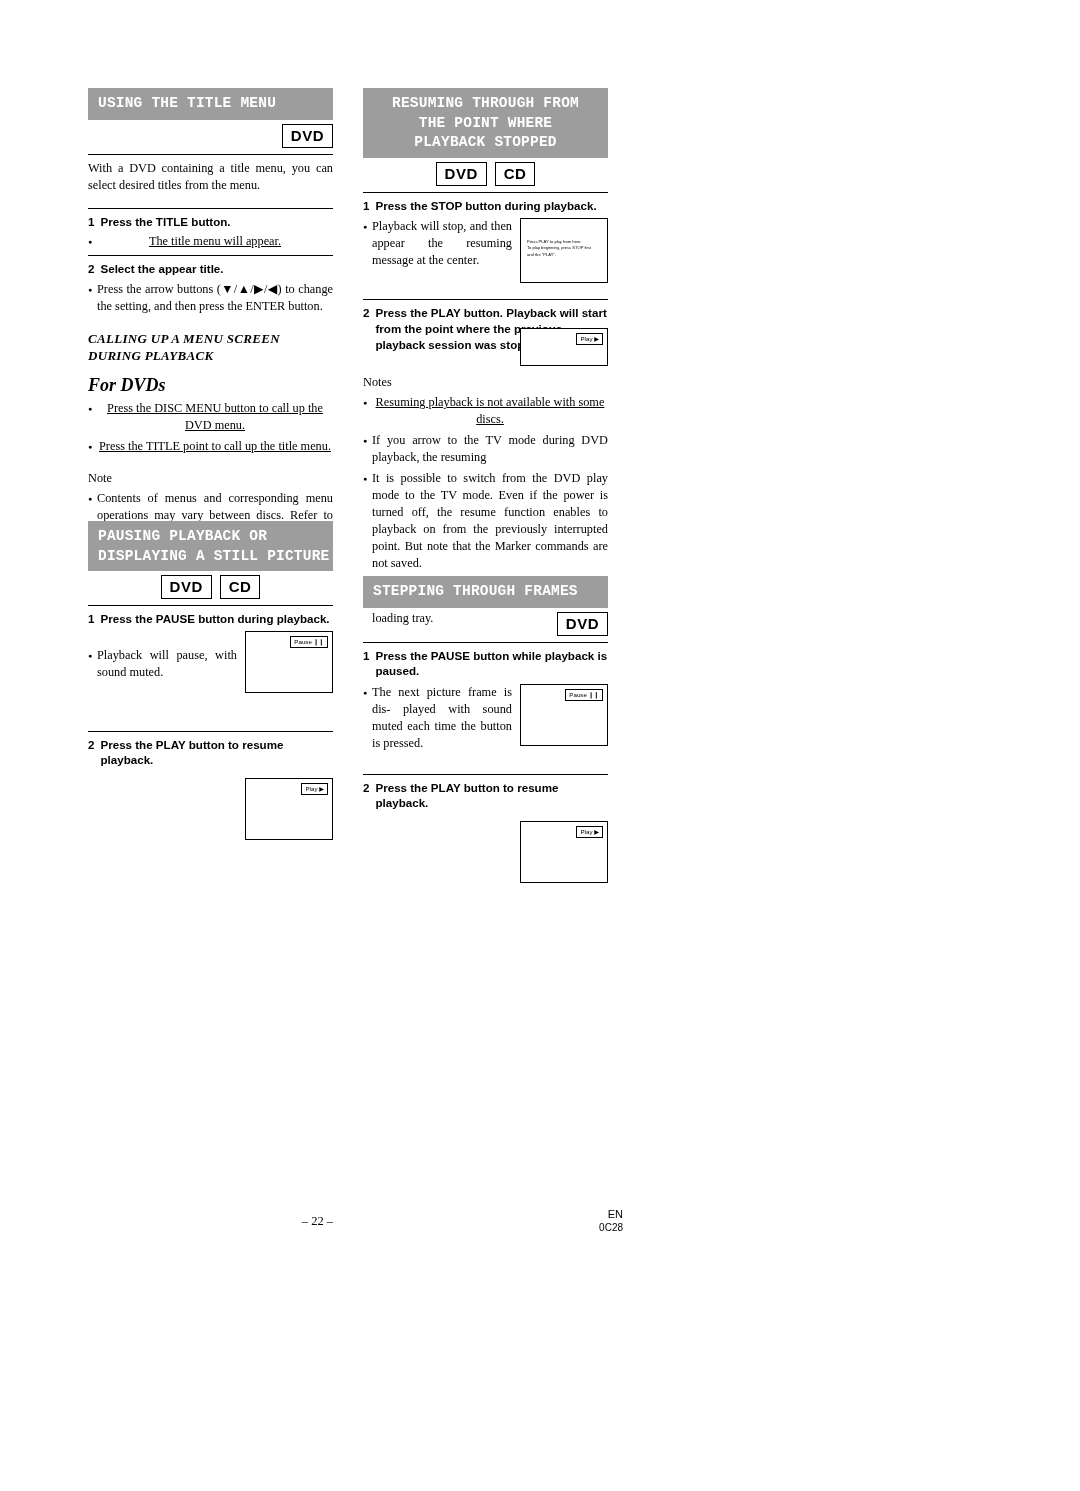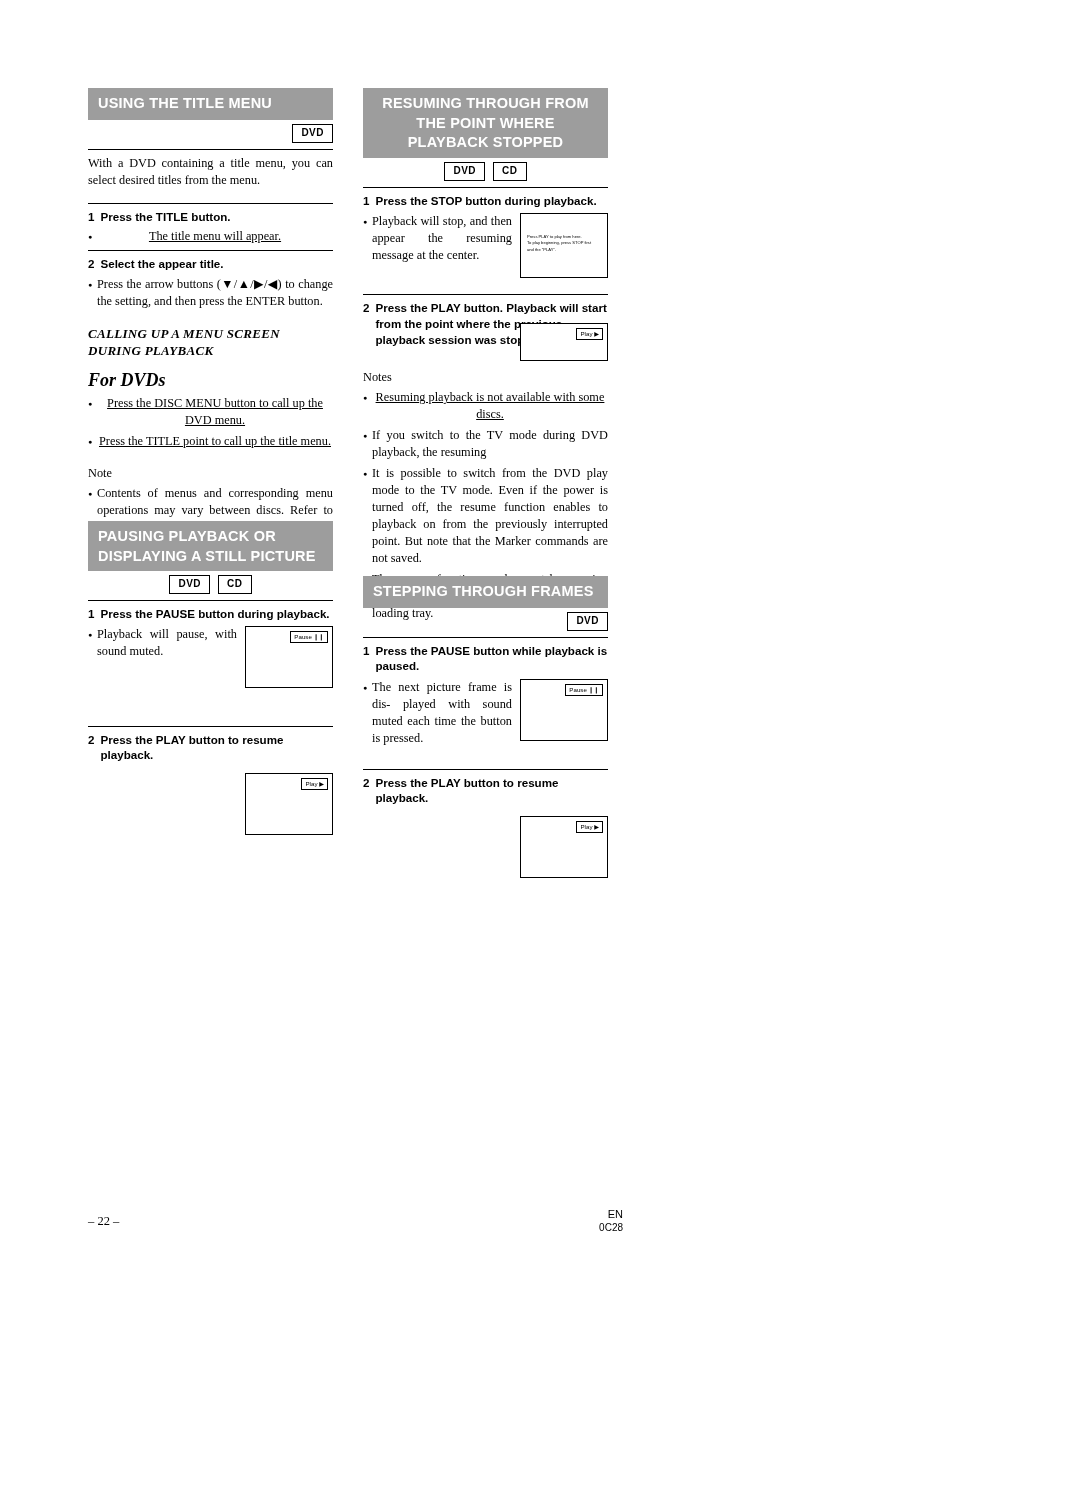--- a/index.html
+++ b/index.html
@@ -21,21 +21,21 @@
     top: 0;
     width: 245px;
   }
   .col-left { left: 88px; }
   .col-right { left: 363px; }
 
   
   .sec-bar {
     background: #9d9d9d;
     color: #ffffff;
-    font-family: Liberation Sans, sans-serif;
+    font-family: Liberation Mono, monospace;
     font-weight: bold;
     font-size: 14.5px;
     letter-spacing: 0.2px;
     padding: 6px 0 6px 10px;
     line-height: 1.35;
   }
   .sec-bar.two-line { padding-top: 6px; padding-bottom: 5px; }
   .sec-bar.center { text-align: left; }
   .sec-bar .l2 { display: block; }
 
@@ -44,21 +44,21 @@
     display: flex;
     justify-content: flex-end;
     gap: 8px;
     margin-top: 4px;
   }
   .badges.center { justify-content: center; }
   .badge {
     border: 1.2px solid #000;
     font-family: "Liberation Sans", sans-serif;
     font-weight: bold;
-    font-size: 10px;
+    font-size: 15px;
     line-height: 1;
     padding: 3px 8px 4px 8px;
     letter-spacing: 0.5px;
   }
 
   .rule {
     border: 0;
     border-top: 1.5px solid #000;
     margin: 6px 0 0 0;
   }
@@ -151,21 +151,21 @@
     color: #000;
     white-space: pre-line;
   }
 
   
   .pagenum {
     position: absolute;
     left: 88px;
     top: 1214px;
     width: 245px;
-    text-align: left;
+    text-align: right;
     font-size: 12.5px;
   }
   .footer-right {
     position: absolute;
     left: 378px;
     top: 1208px;
     width: 245px;
     text-align: right;
     font-family: "Liberation Sans", sans-serif;
     font-size: 11px;
@@ -221,21 +221,21 @@
     <div class="badges center">
       <span class="badge">DVD</span>
       <span class="badge">CD</span>
     </div>
     <hr class="rule">
     <div class="step">
       <span class="num">1</span>
       <span class="txt">Press the PAUSE button during playback.</span>
     </div>
     <div class="flexwrap" style="margin-top:4px;">
-      <p class="bullet grow" style="margin-top:0;">Playback will pause, with sound muted.</p>
+      <p class="bullet grow" style="margin-top:16px;">Playback will pause, with sound muted.</p>
       <div class="tv" style="width:86px;height:60px;flex:0 0 auto;">
         <span class="tvbtn" style="right:4px;top:4px;">Pause ❙❙</span>
       </div>
     </div>
     <hr class="rule-thin" style="margin-top:38px;">
     <div class="step">
       <span class="num">2</span>
       <span class="txt">Press the PLAY button to resume playback.</span>
     </div>
     <div style="display:flex;justify-content:flex-end;margin-top:10px;">
@@ -276,21 +276,21 @@
         <span class="txt">Press the PLAY button. Playback will start from the point where the previous playback session was stopped.</span>
       </div>
     </div>
     <div style="display:flex;justify-content:flex-end;margin-top:-24px;">
       <div class="tv" style="width:86px;height:36px;">
         <span class="tvbtn" style="right:4px;top:4px;">Play ▶</span>
       </div>
     </div>
     <p class="notelabel" style="margin-top:9px;">Notes</p>
     <p class="bullet nojust">Resuming playback is not available with some discs.</p>
-    <p class="bullet">If you switch to the TV mode during DVD playback, the resuming</p>
+    <p class="bullet">If you arrow to the TV mode during DVD playback, the resuming</p>
     <p class="bullet">It is possible to switch from the DVD play mode to the TV mode. Even if the power is turned off, the resume function enables to playback on from the previously interrupted point. But note that the Marker commands are not saved.</p>
     <p class="bullet">The resume function can be reset by pressing the STOP button twice or by opening the disc loading tray.</p>
   </div>
 
   <div class="col col-right" style="top:576px;">
     <div class="sec-bar">STEPPING THROUGH FRAMES</div>
     <div class="badges">
       <span class="badge">DVD</span>
     </div>
     <hr class="rule">

